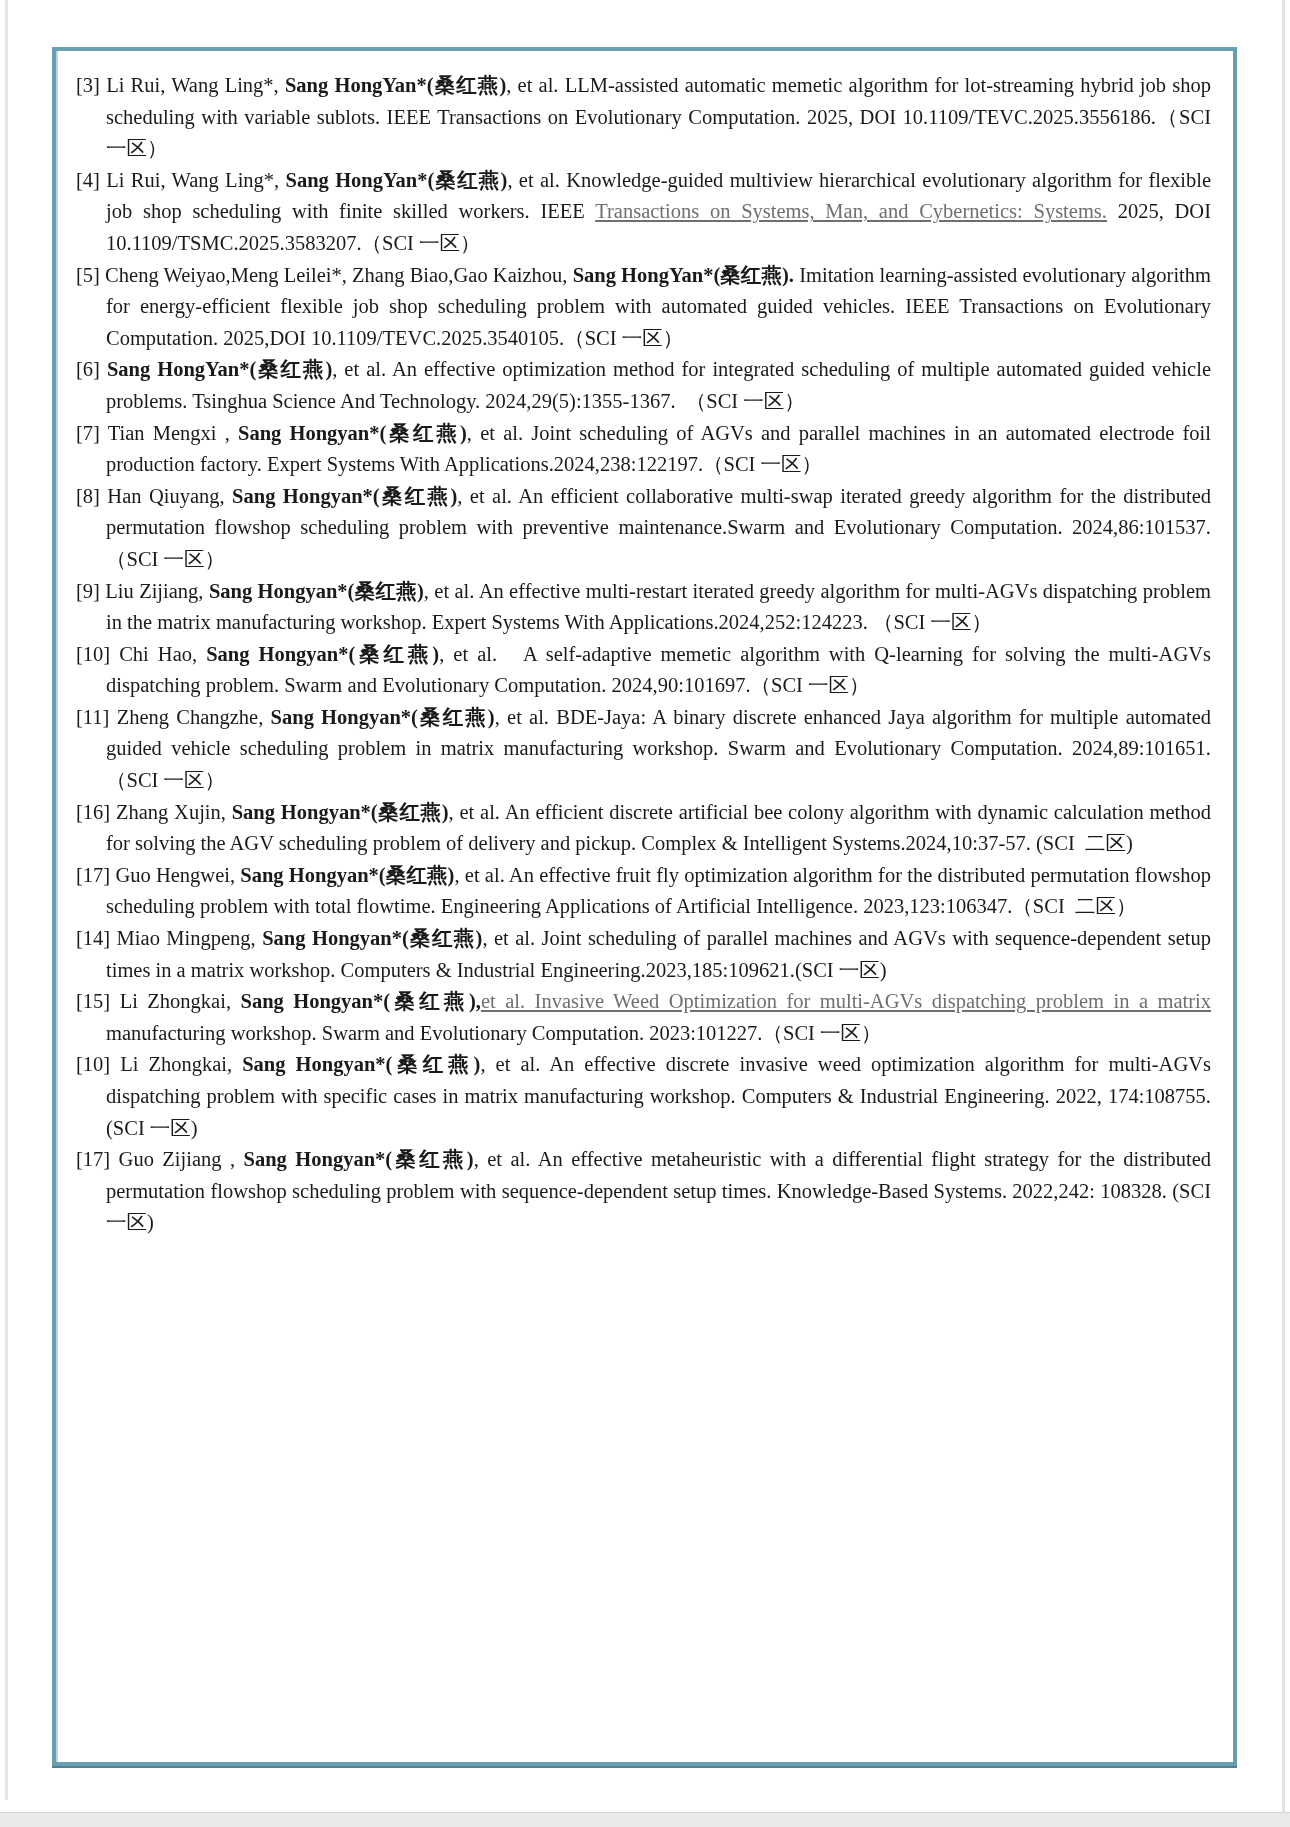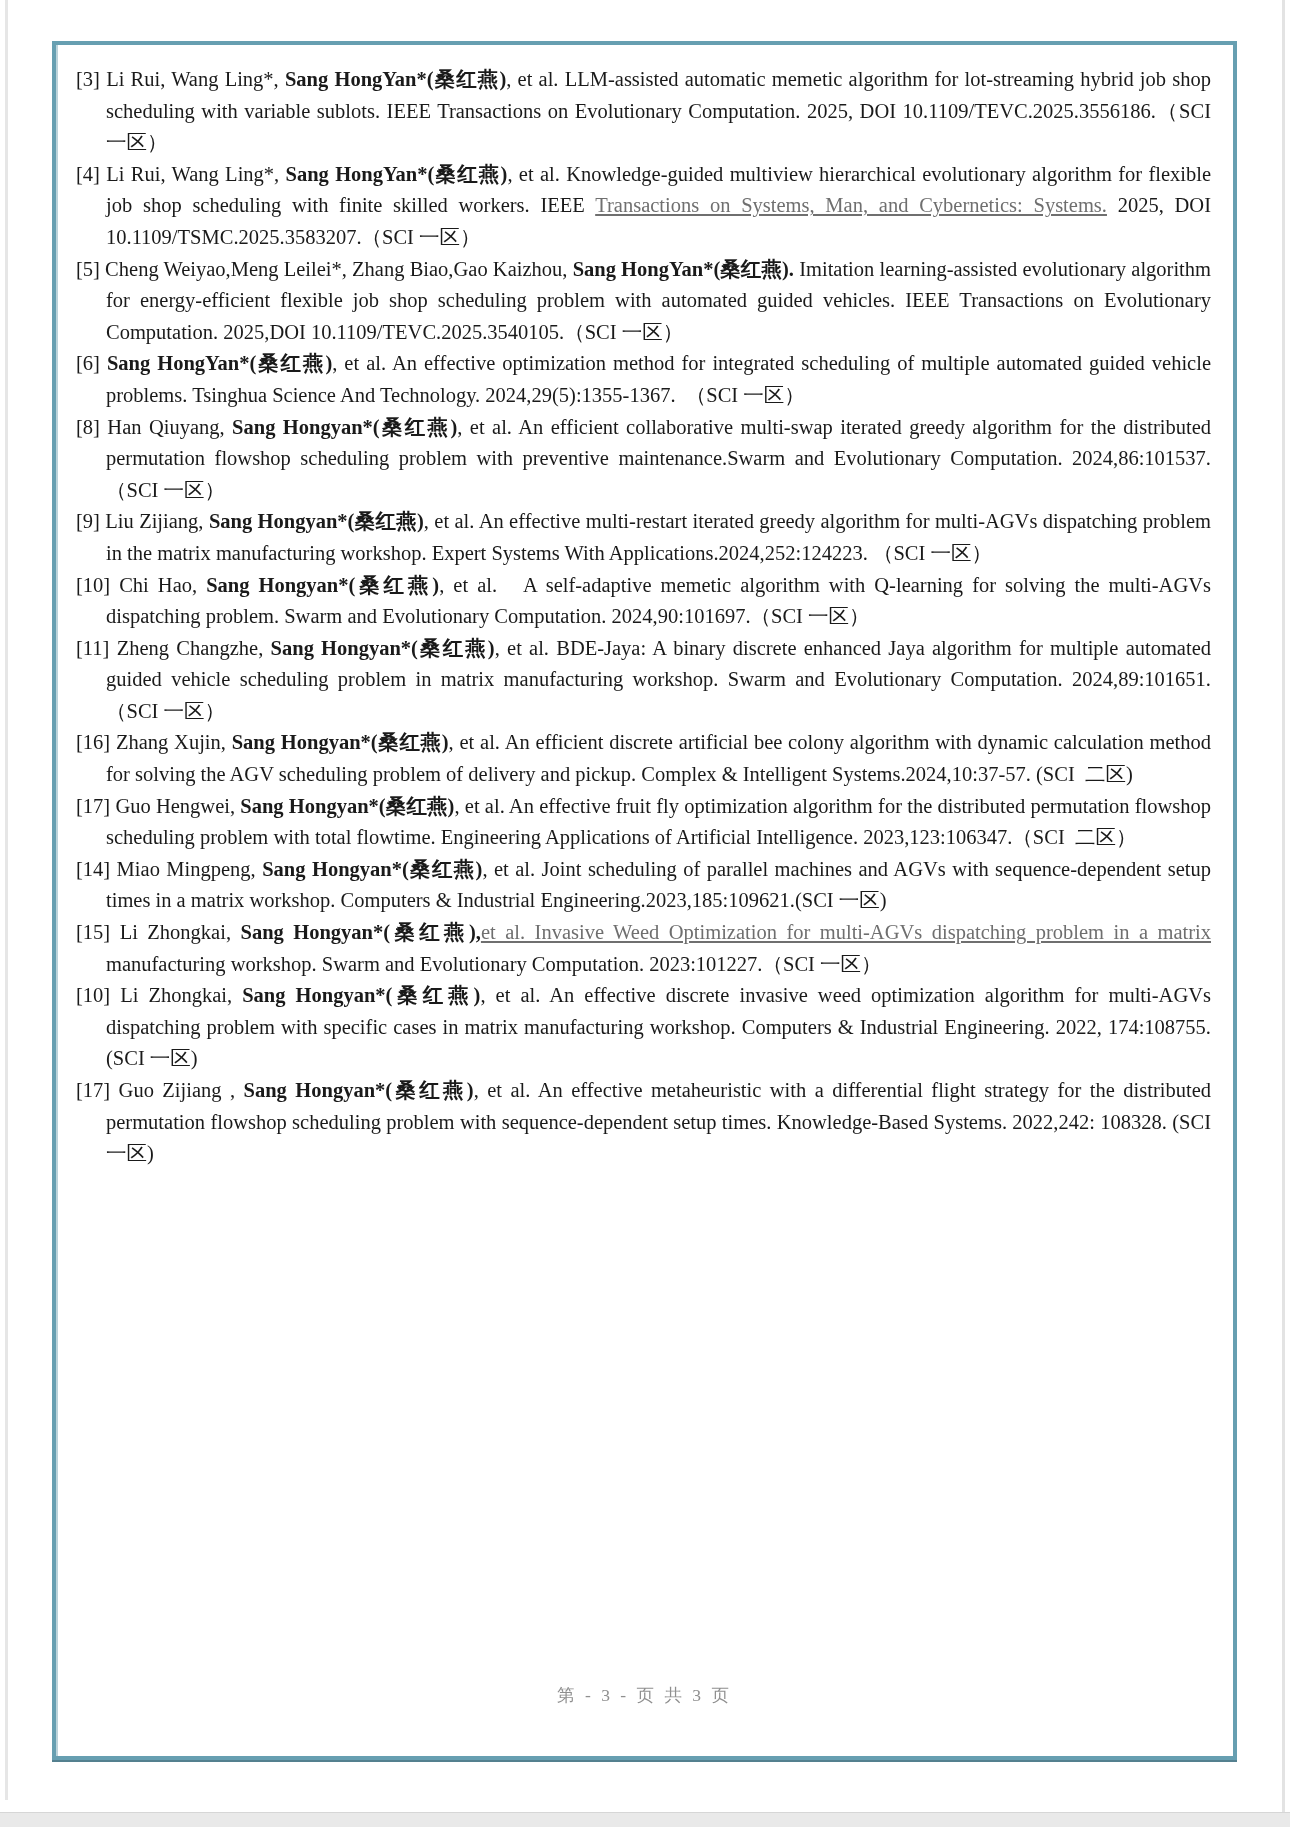--- a/index.html
+++ b/index.html
@@ -24,21 +24,21 @@
     position: absolute; left: 1282px; top: 0; width: 3px; height: 1812px;
     background: #e3e3e3;
   }
   .bottom-strip {
     position: absolute; left: 0; right: 0; top: 1812px; height: 15px;
     background: #e9e9e9; border-top: 1px solid #d6d6d6;
   }
   
   .page-frame {
     position: absolute;
-    left: 52px; top: 41px;
+    left: 52px; top: 47px;
     width: 1185px; height: 1719px;
     box-sizing: border-box;
     border: 4px solid var(--frame-color, #679fb1);
     box-shadow: 0 2px 0 0 #54808f, 2px 0 0 0 #bcd3da inset;
     background: #ffffff;
   }
   .refs {
     padding: 19px 22px 0 20px;
     font-size: 20.5px;
     line-height: 31.6px;
@@ -66,25 +66,25 @@
 <div class="edge-left"></div>
 <div class="edge-right"></div>
 <div class="bottom-strip"></div>
 
 <div class="page-frame">
   <div class="refs">
       <div class="ref"><span>[3]</span> <span>Li Rui, Wang Ling*, </span><b>Sang HongYan*(桑红燕)</b><span>, et al. LLM-assisted automatic memetic algorithm for lot-streaming hybrid job shop scheduling with variable sublots. IEEE Transactions on Evolutionary Computation. 2025, DOI 10.1109/TEVC.2025.3556186.（SCI 一区）</span></div>
       <div class="ref"><span>[4]</span> <span>Li Rui, Wang Ling*, </span><b>Sang HongYan*(桑红燕)</b><span>, et al. Knowledge-guided multiview hierarchical evolutionary algorithm for flexible job shop scheduling with finite skilled workers. IEEE </span><span class="muted">Transactions on Systems, Man, and Cybernetics: Systems.</span><span> 2025, DOI 10.1109/TSMC.2025.3583207.（SCI 一区）</span></div>
       <div class="ref"><span>[5]</span> <span>Cheng Weiyao,Meng Leilei*, Zhang Biao,Gao Kaizhou, </span><b>Sang HongYan*(桑红燕).</b><span> Imitation learning-assisted evolutionary algorithm for energy-efficient flexible job shop scheduling problem with automated guided vehicles. IEEE Transactions on Evolutionary Computation. 2025,DOI 10.1109/TEVC.2025.3540105.（SCI 一区）</span></div>
       <div class="ref"><span>[6]</span> <b>Sang HongYan*(桑红燕)</b><span>, et al. An effective optimization method for integrated scheduling of multiple automated guided vehicle problems. Tsinghua Science And Technology. 2024,29(5):1355-1367. &nbsp;（SCI 一区）</span></div>
+      <div class="ref"><span>[7]</span> <span>Tian Mengxi , </span><b>Sang Hongyan*(桑红燕)</b><span>, et al. Joint scheduling of AGVs and parallel machines in an automated electrode foil production factory. Expert Systems With Applications.2024,238:122197.（SCI 一区）</span></div>
       <div class="ref"><span>[8]</span> <span>Han Qiuyang, </span><b>Sang Hongyan*(桑红燕)</b><span>, et al. An efficient collaborative multi-swap iterated greedy algorithm for the distributed permutation flowshop scheduling problem with preventive maintenance.Swarm and Evolutionary Computation. 2024,86:101537.（SCI 一区）</span></div>
       <div class="ref"><span>[9]</span> <span>Liu Zijiang, </span><b>Sang Hongyan*(桑红燕)</b><span>, et al. An effective multi-restart iterated greedy algorithm for multi-AGVs dispatching problem in the matrix manufacturing workshop. Expert Systems With Applications.2024,252:124223. （SCI 一区）</span></div>
       <div class="ref"><span>[10]</span> <span>Chi Hao, </span><b>Sang Hongyan*(桑红燕)</b><span>, et al. &nbsp; A self-adaptive memetic algorithm with Q-learning for solving the multi-AGVs dispatching problem. Swarm and Evolutionary Computation. 2024,90:101697.（SCI 一区）</span></div>
       <div class="ref"><span>[11]</span> <span>Zheng Changzhe, </span><b>Sang Hongyan*(桑红燕)</b><span>, et al. BDE-Jaya: A binary discrete enhanced Jaya algorithm for multiple automated guided vehicle scheduling problem in matrix manufacturing workshop. Swarm and Evolutionary Computation. 2024,89:101651.（SCI 一区）</span></div>
       <div class="ref"><span>[16]</span> <span>Zhang Xujin, </span><b>Sang Hongyan*(桑红燕)</b><span>, et al. An efficient discrete artificial bee colony algorithm with dynamic calculation method for solving the AGV scheduling problem of delivery and pickup. Complex &amp; Intelligent Systems.2024,10:37-57. (SCI &nbsp;二区)</span></div>
       <div class="ref"><span>[17]</span> <span>Guo Hengwei, </span><b>Sang Hongyan*(桑红燕)</b><span>, et al. An effective fruit fly optimization algorithm for the distributed permutation flowshop scheduling problem with total flowtime. Engineering Applications of Artificial Intelligence. 2023,123:106347.（SCI &nbsp;二区）</span></div>
       <div class="ref"><span>[14]</span> <span>Miao Mingpeng, </span><b>Sang Hongyan*(桑红燕)</b><span>, et al. Joint scheduling of parallel machines and AGVs with sequence-dependent setup times in a matrix workshop. Computers &amp; Industrial Engineering.2023,185:109621.(SCI 一区)</span></div>
       <div class="ref"><span>[15]</span> <span>Li Zhongkai, </span><b>Sang Hongyan*(桑红燕),</b><span class="muted">et al. Invasive Weed Optimization for multi-AGVs dispatching problem in a matrix </span><span>manufacturing workshop. Swarm and Evolutionary Computation. 2023:101227.（SCI 一区）</span></div>
       <div class="ref"><span>[10]</span> <span>Li Zhongkai, </span><b>Sang Hongyan*(桑红燕)</b><span>, et al. An effective discrete invasive weed optimization algorithm for multi-AGVs dispatching problem with specific cases in matrix manufacturing workshop. Computers &amp; Industrial Engineering. 2022, 174:108755.(SCI 一区)</span></div>
       <div class="ref"><span>[17]</span> <span>Guo Zijiang , </span><b>Sang Hongyan*(桑红燕)</b><span>, et al. An effective metaheuristic with a differential flight strategy for the distributed permutation flowshop scheduling problem with sequence-dependent setup times. Knowledge-Based Systems. 2022,242: 108328. (SCI 一区)</span></div>
     </div>
-  <div class="page-footer">第 - 3 - 页 共 3 页</div>
 </div>
 
 </body></html>

